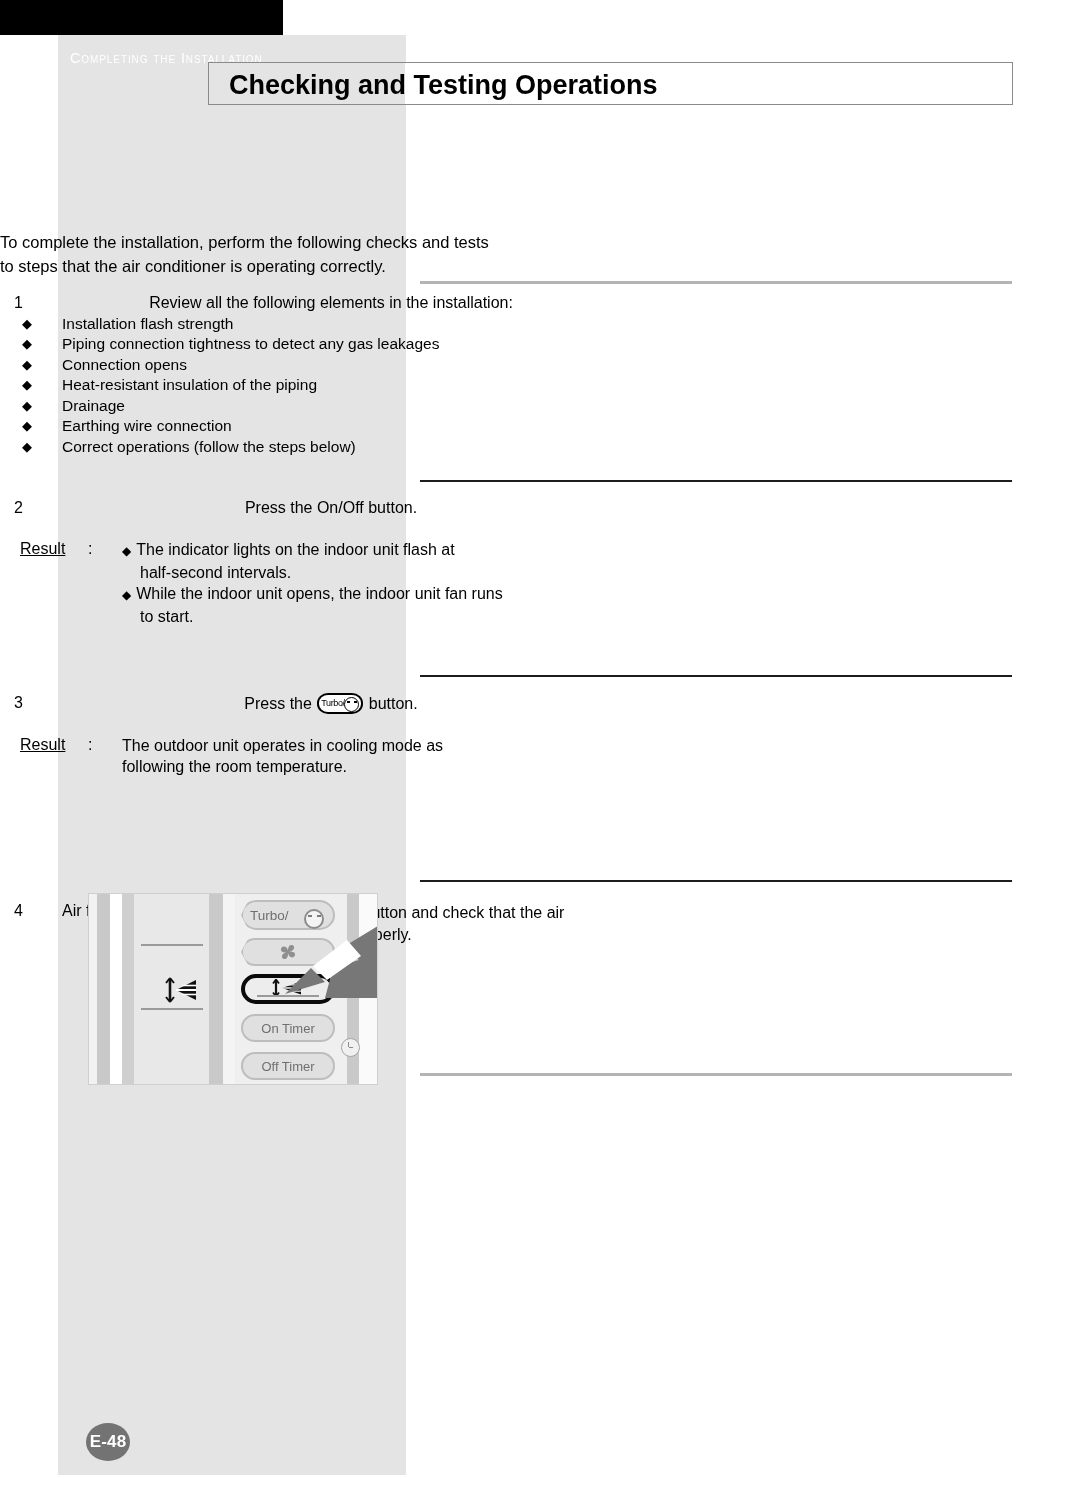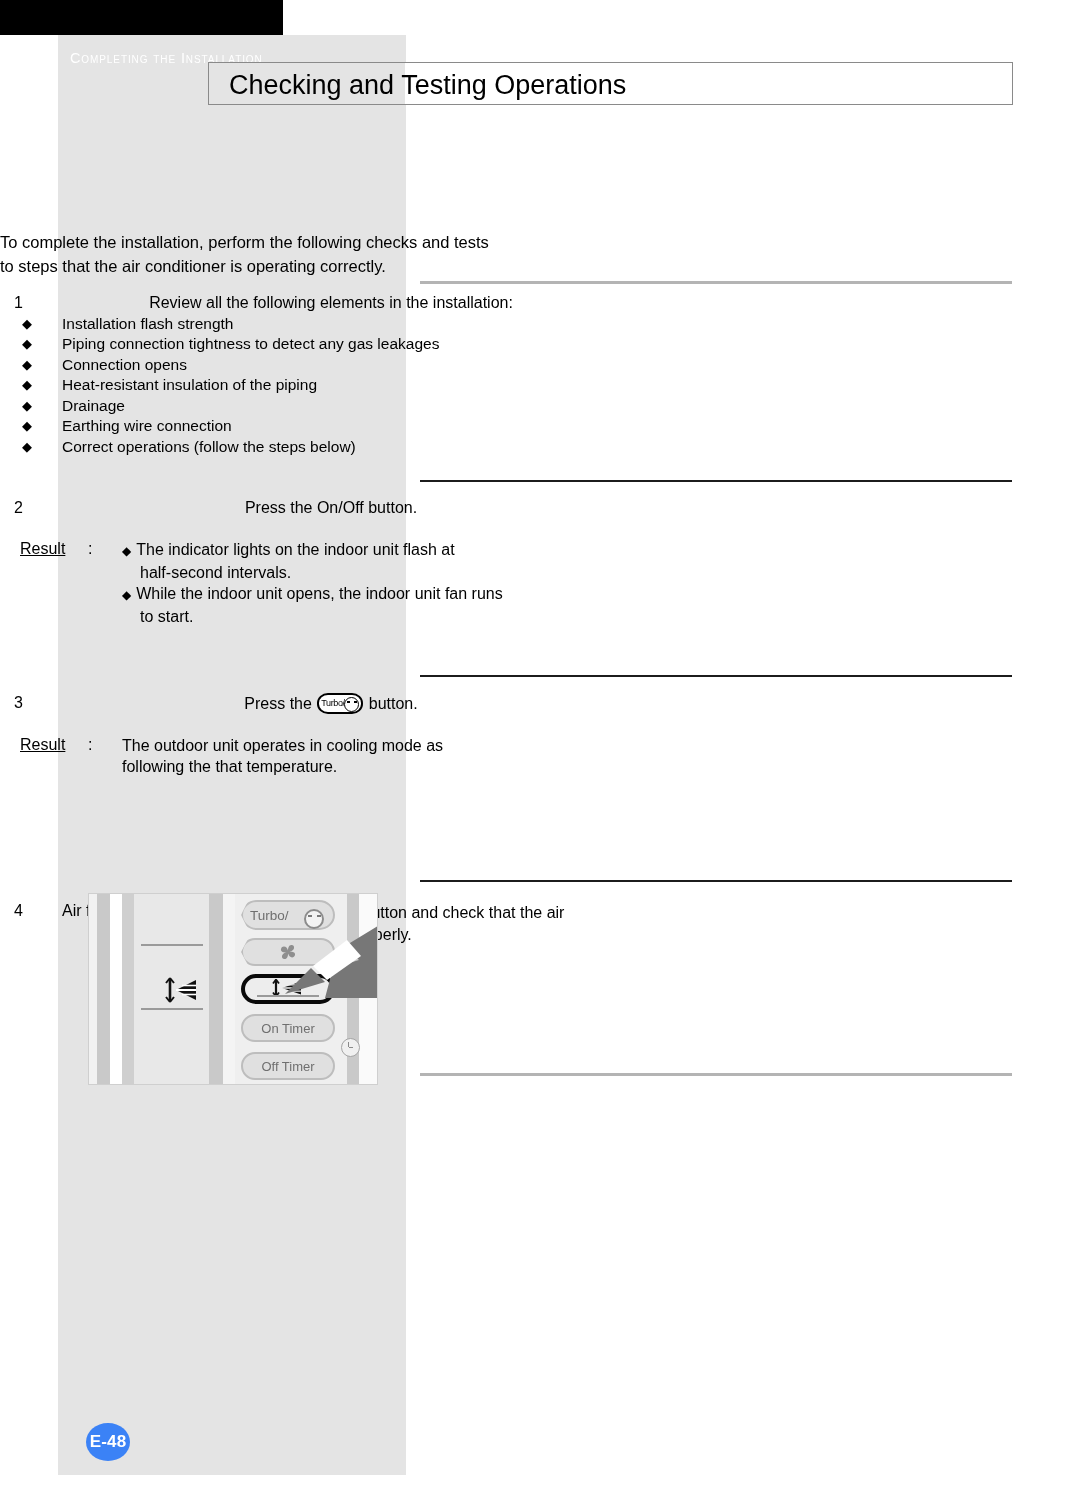--- a/index.html
+++ b/index.html
@@ -62,21 +62,21 @@
     top: 0;
     right: 0;
     bottom: 0;
     background: #ffffff;
   }
   .title-box .title-text {
     position: absolute;
     left: 20px;
     top: 7px;
     font-size: 27px;
-    font-weight: normal;
+    font-weight: bold;
     white-space: nowrap;
     z-index: 2;
   }
   .intro {
     position: absolute;
     left: 0;
     top: 230px;
     width: 600px;
     font-size: 16.5px;
     line-height: 24px;
@@ -416,21 +416,21 @@
   }
 
   
   .page-badge {
     position: absolute;
     left: 86px;
     top: 1423px;
     width: 44px;
     height: 38px;
     border-radius: 50%;
-    background: #3b82f6;
+    background: #737373;
     color: #ffffff;
   }
   .page-badge .pn {
     position: absolute;
     left: 0; right: 0;
     top: 50%;
     transform: translateY(-50%);
     text-align: center;
     font-size: 17px;
     font-weight: bold;
@@ -532,21 +532,21 @@
         <span class="face"></span>
       </span>
       <span>button.</span>
     </div>
   </div>
   <div class="result-wrap">
     <span class="result-label">Result</span>
     <span class="result-colon">:</span>
     <div class="result-items">
       <div class="result-plain">The outdoor unit operates in cooling mode as</div>
-      <div class="result-plain">following the that temperature.</div>
+      <div class="result-plain">following the room temperature.</div>
     </div>
   </div>
 </div>
 
 <div class="rule rule-dark" style="top:880px;"></div>
 
 <div class="step" style="top:901px; height:60px;">
   <span class="step-num">4</span>
   <span class="s4-label">Air flow direction</span>
   <div class="s4-text">

